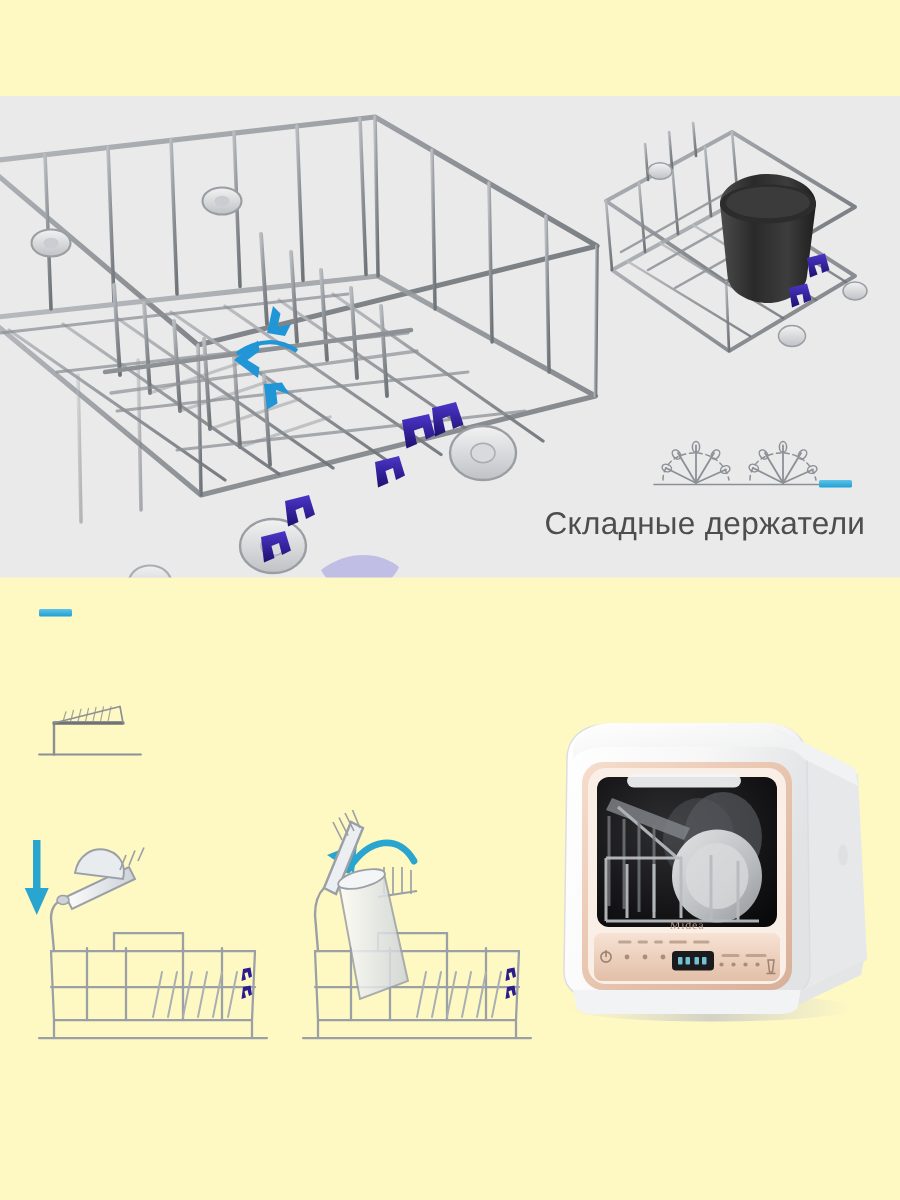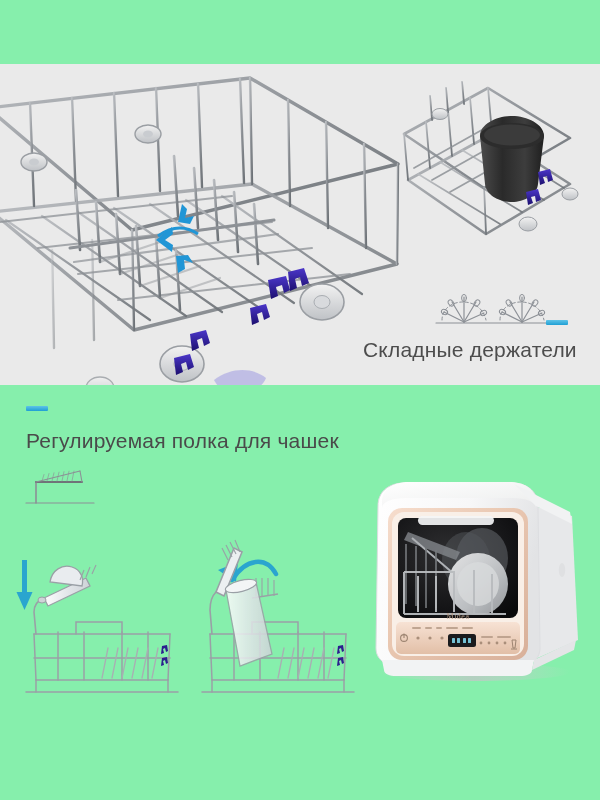--- a/index.html
+++ b/index.html
@@ -12,21 +12,21 @@
     background: #ffffff;
     font-family: "Liberation Sans", sans-serif;
     overflow: hidden;
     position: relative;
   }
 
   .page {
     position: relative;
     width: 600px;
     height: 800px;
-    background: #86efac;
+    background: #fef9c3;
   }
 
   
   .hero-panel {
     position: absolute;
     left: 0;
     top: 64px;
     width: 600px;
     height: 321px;
     background: #eaeaea;
@@ -357,21 +357,20 @@
       </svg>
     </div>
   </div>
 
   <div class="badge-dash"></div>
 
   <div class="badge-title">Складные держатели</div>
 
   <div class="section-dash"></div>
 
-  <div class="section-title">Регулируемая полка для чашек</div>
 
   <svg class="shelf-icon" viewBox="0 0 72 40">
     <g stroke="#8c9096" fill="none" stroke-linecap="round">
       <line x1="2" y1="35" x2="70" y2="35" stroke-width="1.2"></line>
       <line x1="12" y1="35" x2="12" y2="14" stroke-width="1.6"></line>
       <path d="M12 14 L58 14" stroke-width="2.2" stroke="#6f7378"></path>
       <path d="M12 14 L56 3" stroke-width="1.1"></path>
       <path d="M58 14 L56 3" stroke-width="1.1"></path>
       <g stroke-width="0.8" opacity="0.8">
         <path d="M18 13 L20 6.5"></path>

